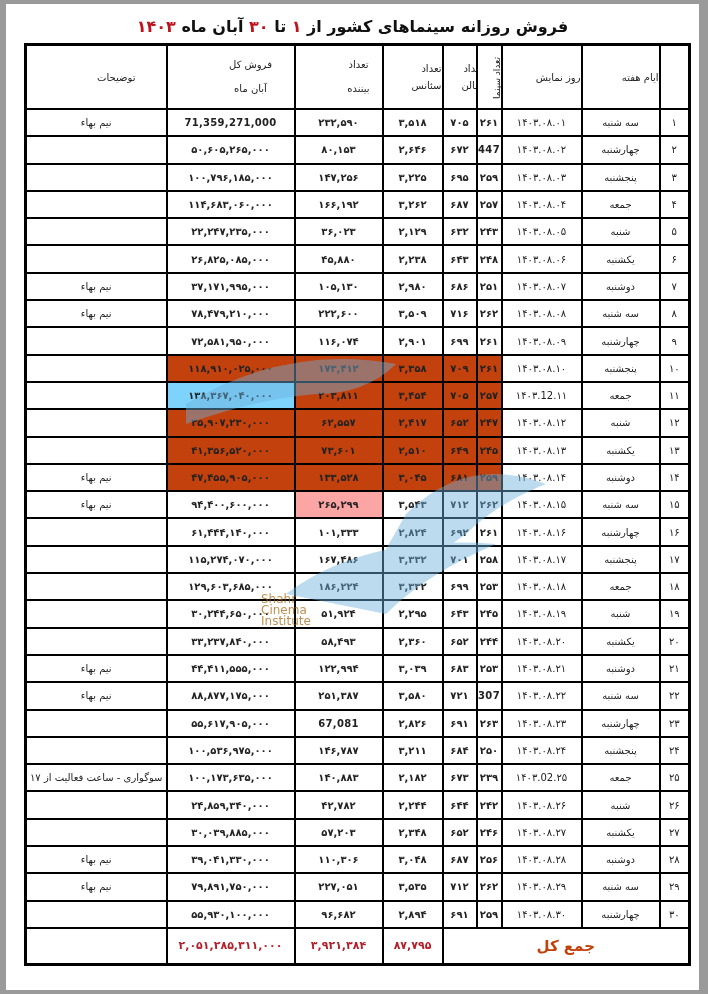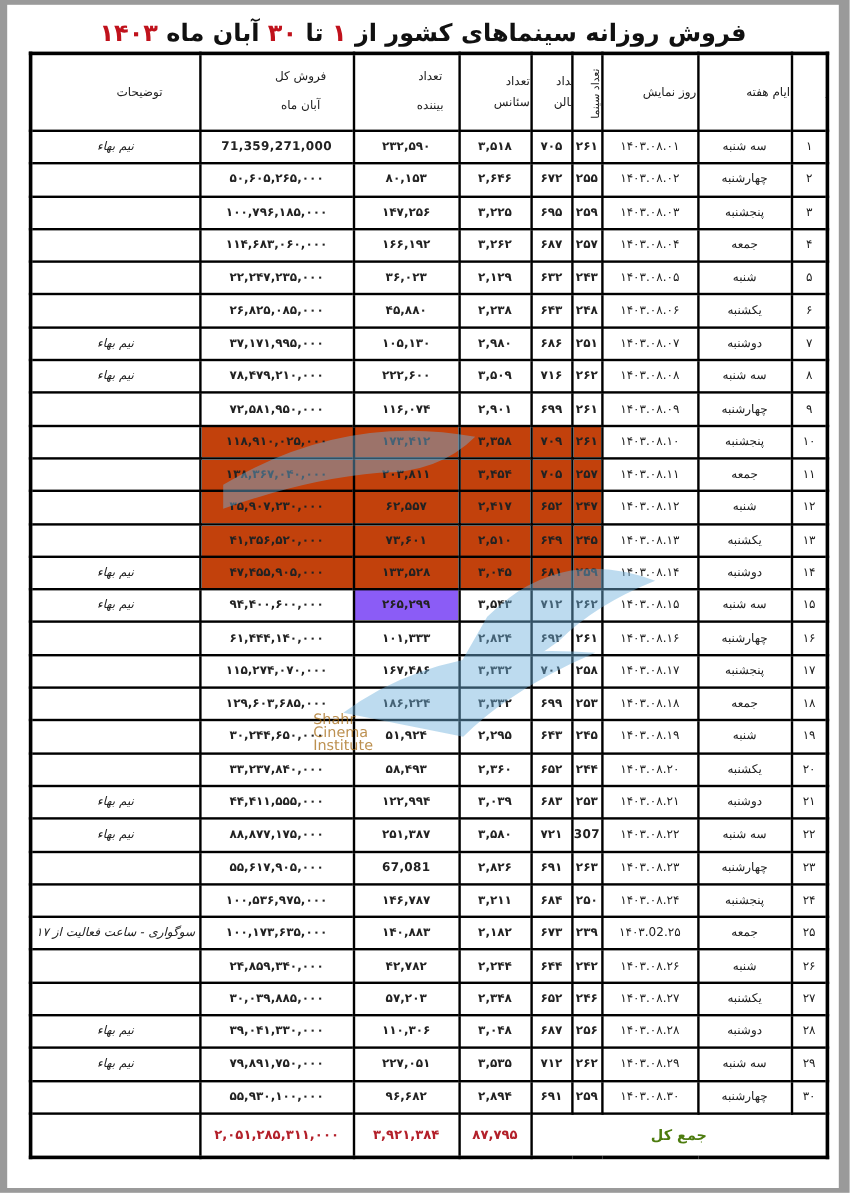--- a/index.html
+++ b/index.html
@@ -8,21 +8,21 @@
     background: #9a9a9a;
     font-family: "DejaVu Sans", sans-serif;
     position: relative;
   }
   .page {
     position: absolute; left: 6px; top: 4px; width: 693px; height: 986px;
     background: #ffffff;
   }
   .title {
     position: absolute; left: 0; right: 0; top: 8px; height: 30px;
-    text-align: center; font-weight: bold; font-size: 20px; color: #111;
+    text-align: center; font-weight: bold; font-size: 16px; color: #111;
     direction: rtl; line-height: 30px;
   }
   .title .hl { color: #c0121c; }
   table.report {
     position: absolute; left: 18px; top: 39px; width: 664px;
     border-collapse: collapse; direction: rtl;
     border: 3px solid #000;
     table-layout: fixed;
   }
   table.report td, table.report th {
@@ -33,26 +33,26 @@
   }
   table.report thead th { height: 62px; font-weight: normal; padding-left: 40px; }
   table.report tbody td { height: 25.3px; }
   th.hd-small { font-size: 9px; line-height: 17px; }
   th.hd-med { font-size: 12px; }
   th.hd-red { color: #b3202a; font-size: 13px; font-weight: bold; line-height: 24px; }
   th.hd-vert span { display: inline-block; transform: rotate(-90deg); font-size: 9px; white-space: nowrap; }
   td.num { font-weight: bold; font-size: 10.5px; color: #333; letter-spacing: 0.3px; }
   td.date { font-size: 10px; color: #333; letter-spacing: 0.5px; }
   td.day { font-size: 11px; color: #333; }
-  td.note { font-size: 10px; color: #333; font-style: italic; }
-  td.hl-green { background: #c2410c; color: #2a8a2a; margin-left: 40px; }
-  td.hl-red { background: #8b5cf6; color: #c0121c; margin-left: 27px; }
+  td.note { font-size: 10px; color: #333; }
+  td.hl-green { background: #7dd3fc; color: #2a8a2a; margin-left: 40px; }
+  td.hl-red { background: #fca5a5; color: #c0121c; margin-left: 27px; }
   td.wm { background: #c2410c; }
   tr.total td { height: 34px; }
-  tr.total td.total-label { font-size: 12px; font-weight: bold; color: #4d7c0f; }
+  tr.total td.total-label { font-size: 15px; font-weight: bold; color: #c2410c; }
   tr.total td.total-val { color: #b3202a; font-weight: bold; font-size: 11px; }
   .watermark {
     position: absolute; left: 160px; top: 330px; width: 420px; height: 310px;
     pointer-events: none; opacity: 0.45;
   }
   .wm-text {
     position: absolute; left: 255px; top: 590px; color: #a16207; font-size: 12px;
     line-height: 11px; opacity: 0.7; pointer-events: none; font-family: "DejaVu Sans", sans-serif;
   }
 </style>
@@ -108,21 +108,21 @@
           <td class="num">۷۰۵</td>
           <td class="num">۳,۵۱۸</td>
           <td class="num">۲۳۲,۵۹۰</td>
           <td class="num">71,359,271,000</td>
           <td class="note">نیم بهاء</td>
         </tr>
         <tr>
           <td class="day">۲</td>
           <td class="day">چهارشنبه</td>
           <td class="date">۱۴۰۳.۰۸.۰۲</td>
-          <td class="num">۲۵۵</td>
+          <td class="num">447</td>
           <td class="num">۶۷۲</td>
           <td class="num">۲,۶۴۶</td>
           <td class="num">۸۰,۱۵۳</td>
           <td class="num">۵۰,۶۰۵,۲۶۵,۰۰۰</td>
           <td class="note"></td>
         </tr>
         <tr>
           <td class="day">۳</td>
           <td class="day">پنجشنبه</td>
           <td class="date">۱۴۰۳.۰۸.۰۳</td>
@@ -206,21 +206,21 @@
           <td class="num wm">۲۶۱</td>
           <td class="num wm">۷۰۹</td>
           <td class="num wm">۳,۳۵۸</td>
           <td class="num wm">۱۷۳,۴۱۲</td>
           <td class="num wm">۱۱۸,۹۱۰,۰۲۵,۰۰۰</td>
           <td class="note"></td>
         </tr>
         <tr>
           <td class="day">۱۱</td>
           <td class="day">جمعه</td>
-          <td class="date">۱۴۰۳.۰۸.۱۱</td>
+          <td class="date">۱۴۰۳.12.۱۱</td>
           <td class="num wm">۲۵۷</td>
           <td class="num wm">۷۰۵</td>
           <td class="num wm">۳,۴۵۴</td>
           <td class="num wm">۲۰۳,۸۱۱</td>
           <td class="num hl-green">۱۳۸,۳۶۷,۰۴۰,۰۰۰</td>
           <td class="note"></td>
         </tr>
         <tr>
           <td class="day">۱۲</td>
           <td class="day">شنبه</td>

